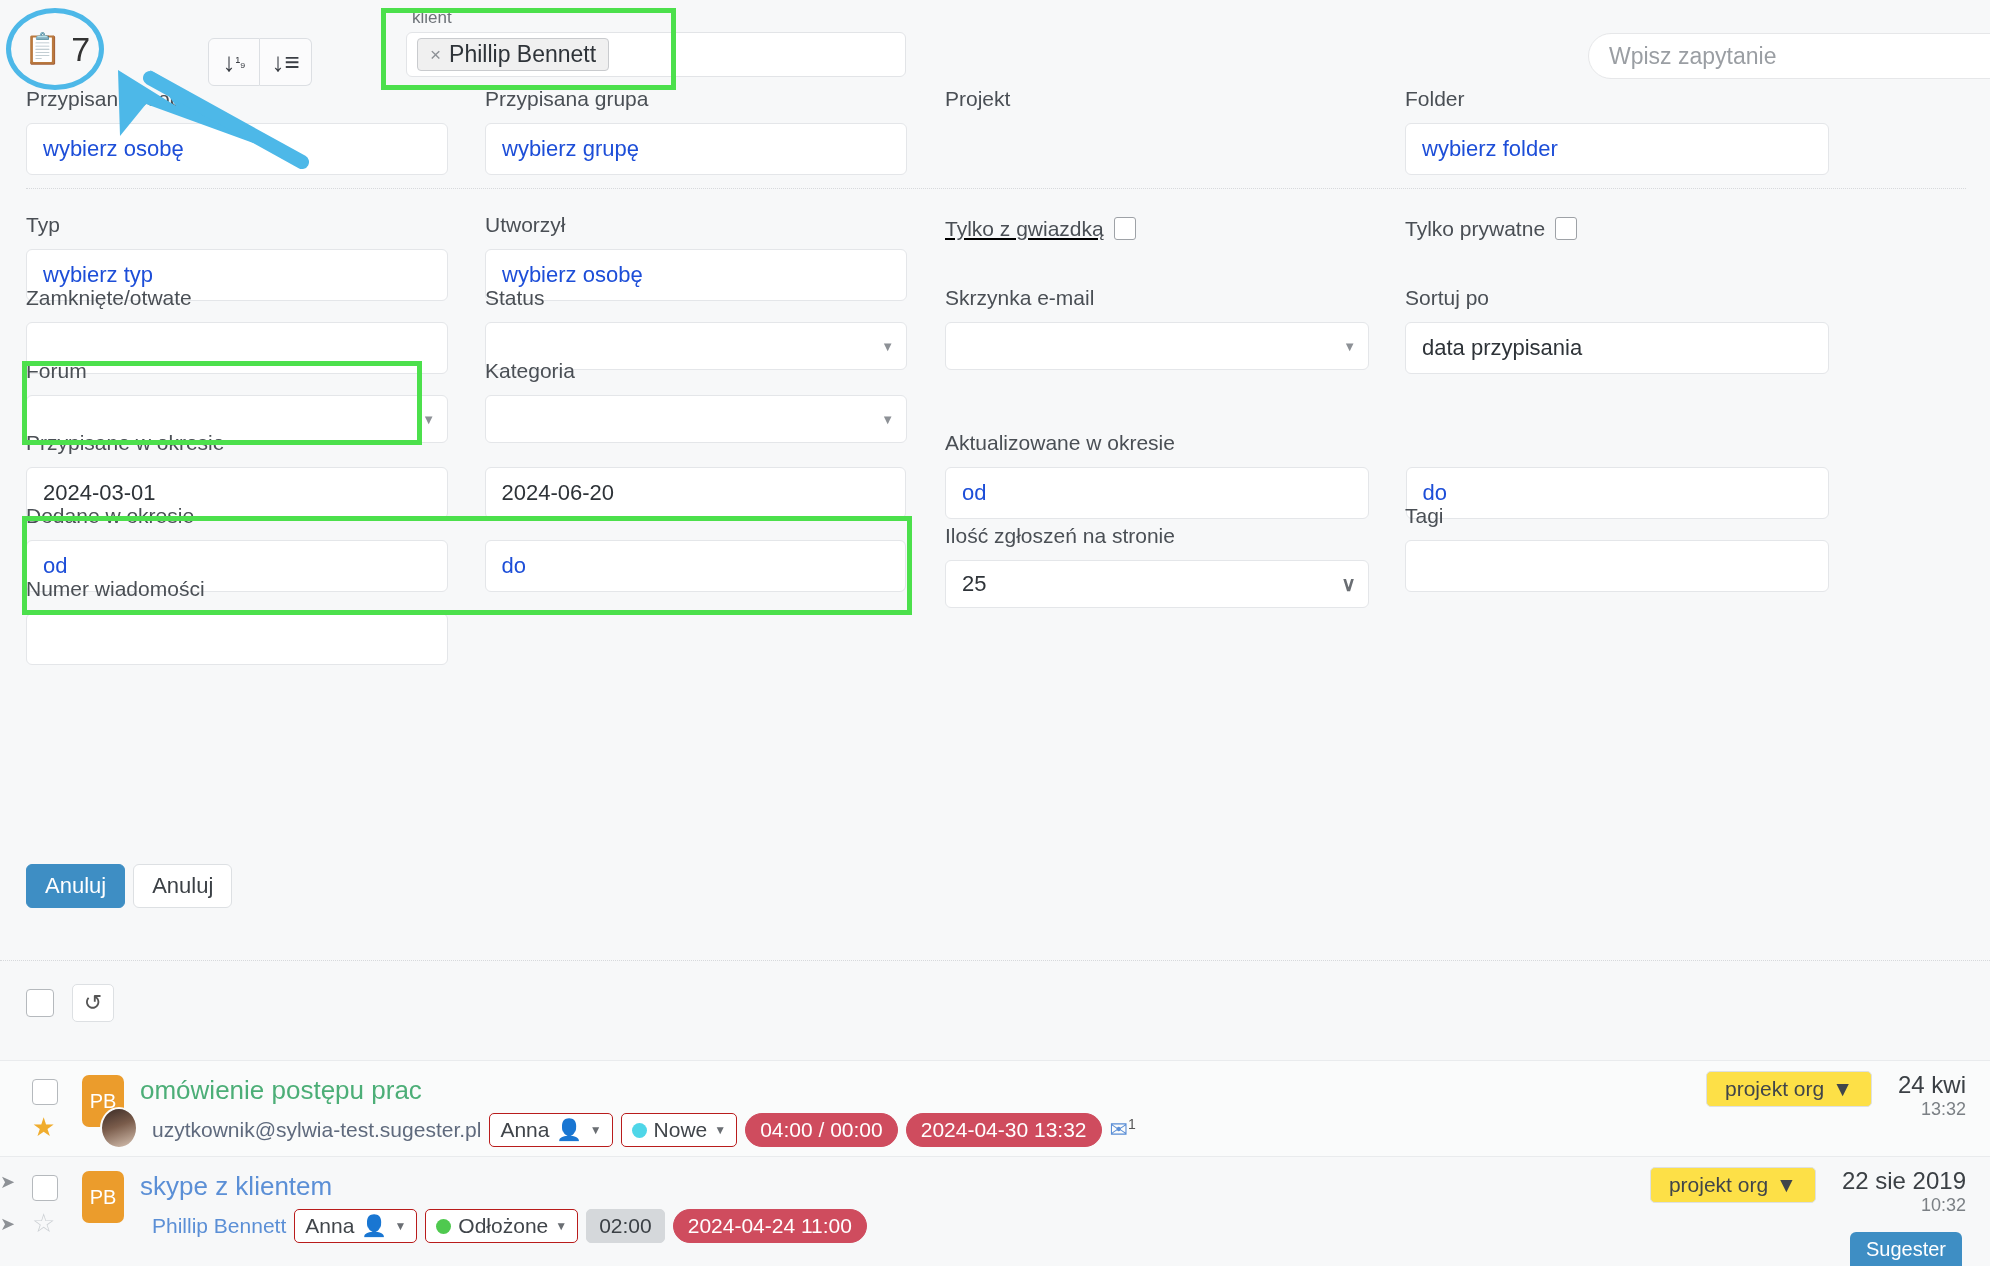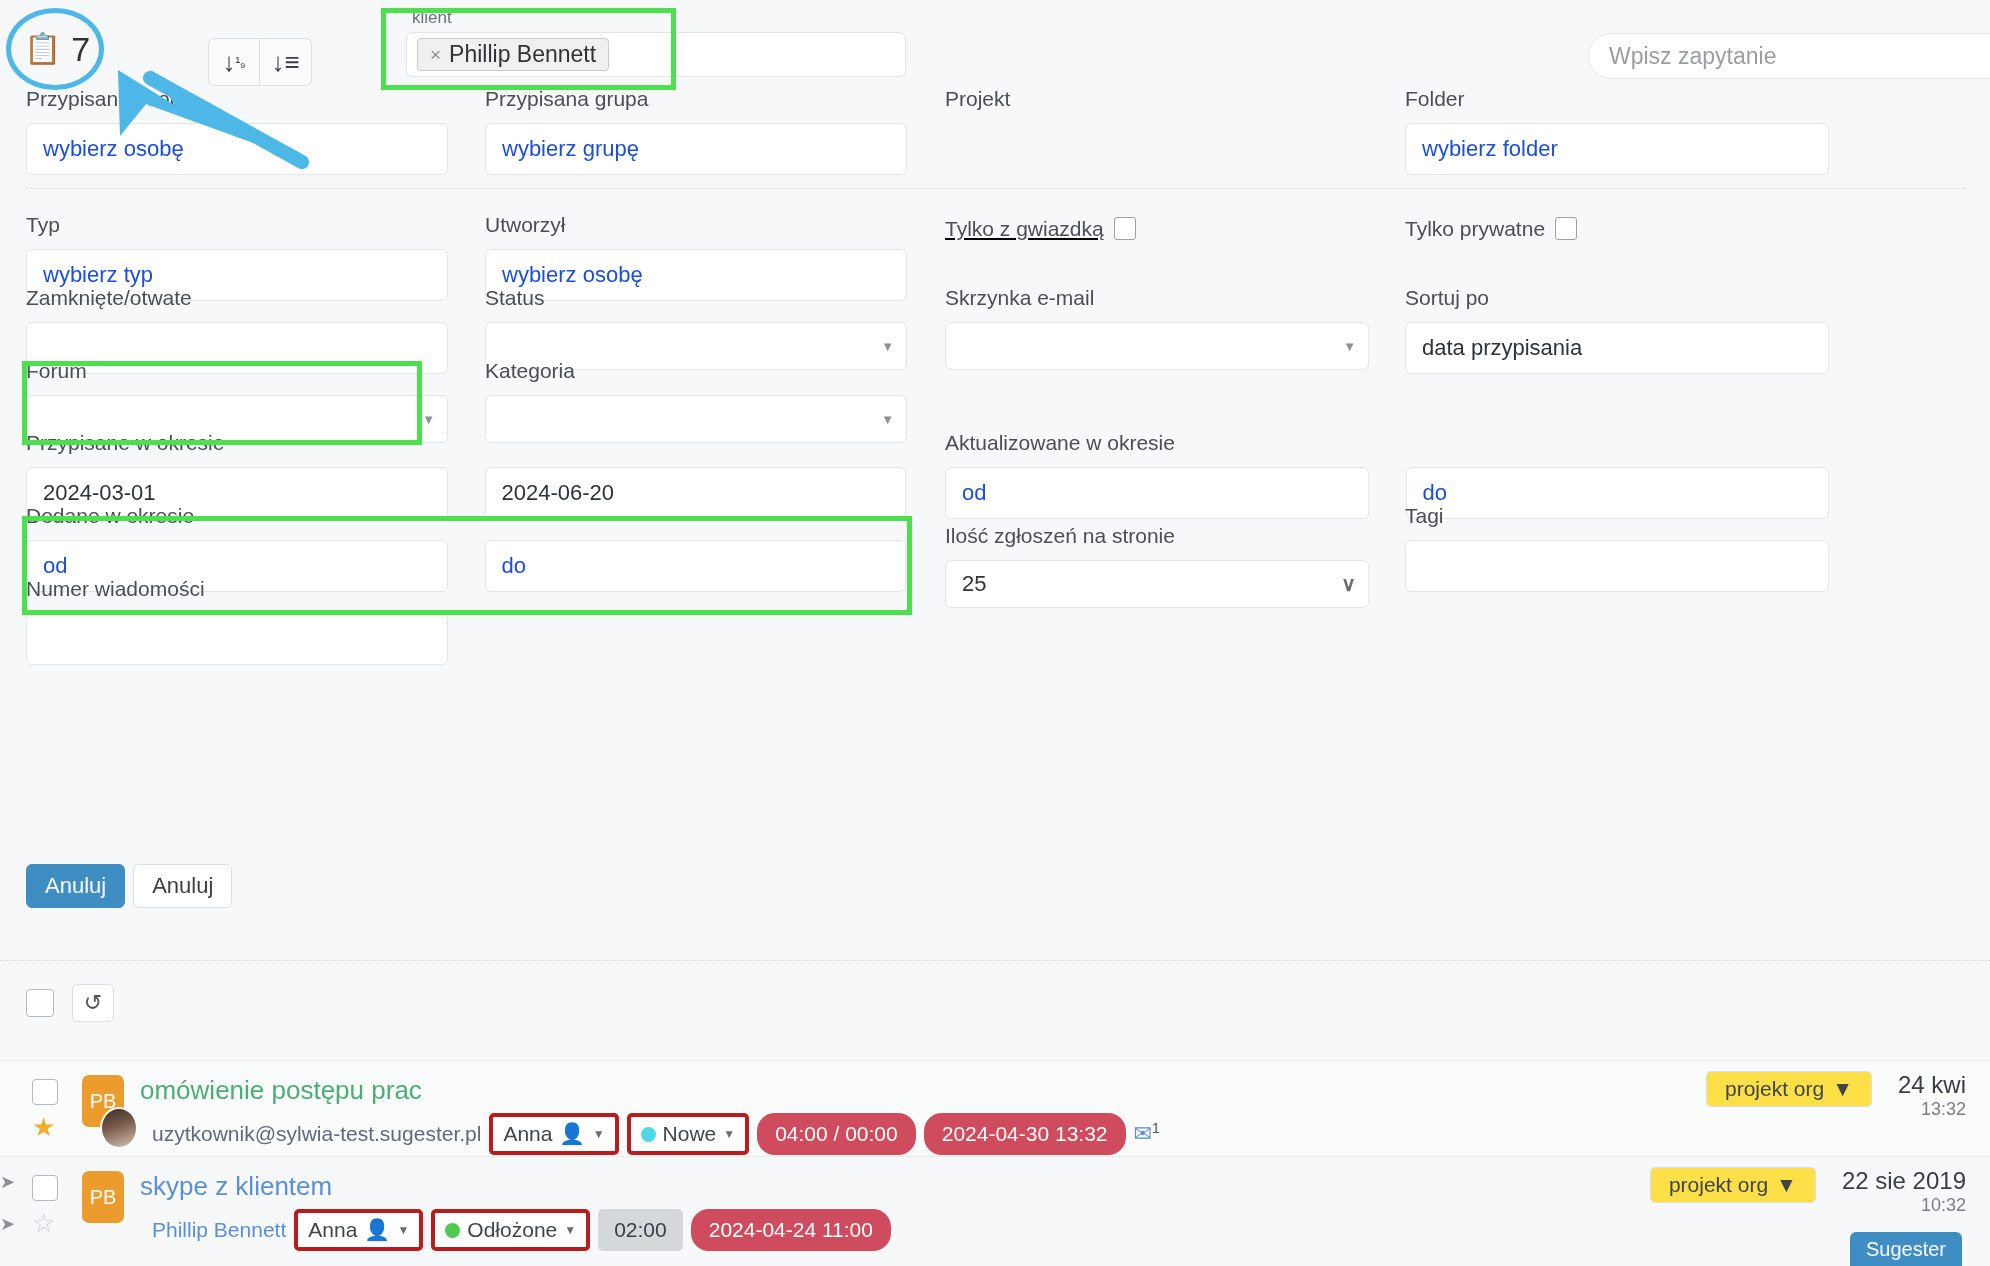--- a/index.html
+++ b/index.html
@@ -127,22 +127,22 @@
   .t-title { position: absolute; left: 140px; top: 14px; font-size: 26px; }
   .t-title.green { color: #4cae77; }
   .t-title.blue { color: #5b8fd6; }
 
   .t-meta { position: absolute; left: 140px; top: 52px; display: flex; align-items: center; gap: 8px; }
   .t-sub { font-size: 21px; margin-left: 12px; }
   .t-sub.gray { color: #5f6a7d; }
   .t-sub.blue { color: #5b8fd6; }
 
   .pill {
-    display: inline-flex; align-items: center; gap: 7px; height: 42px; padding: 0 10px;
-    border-radius: 5px; font-size: 21px; border: 4px solid #b91c1c; background: #fff; color: #40454a;
+    display: inline-flex; align-items: center; gap: 7px; height: 34px; padding: 0 10px;
+    border-radius: 5px; font-size: 21px; border: 1px solid #b91c1c; background: #fff; color: #40454a;
   }
   .pill .dot { width: 15px; height: 15px; border-radius: 50%; display: inline-block; }
   .pill .cv { font-size: 12px; color: #6a6e73; }
   .pill-red { background: #cf4c5e; border-color: #cf4c5e; color: #fff; border-radius: 18px; padding: 0 14px; }
   .pill-gray { background: #d5d8db; border-color: #d5d8db; color: #3b4045; border-radius: 5px; padding: 0 12px; }
   .mail-badge { position: relative; font-size: 22px; color: #5b8fd6; }
   .mail-badge sup { font-size: 14px; color: #555; }
   .proj-btn {
     display: inline-flex; align-items: center; gap: 8px; height: 36px; padding: 0 18px;
     border: 1px solid #dde0e3; border-radius: 5px; background: #fde047; font-size: 21px; color: #40454a; text-align: right;

